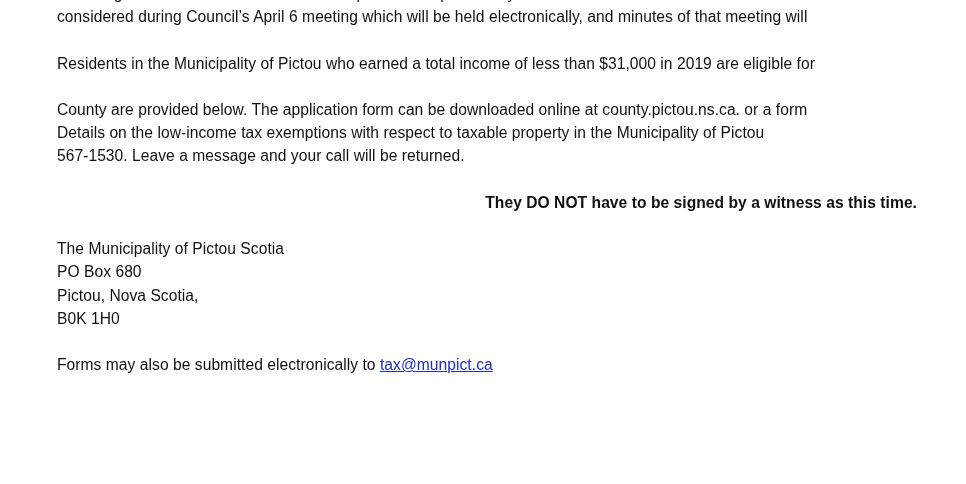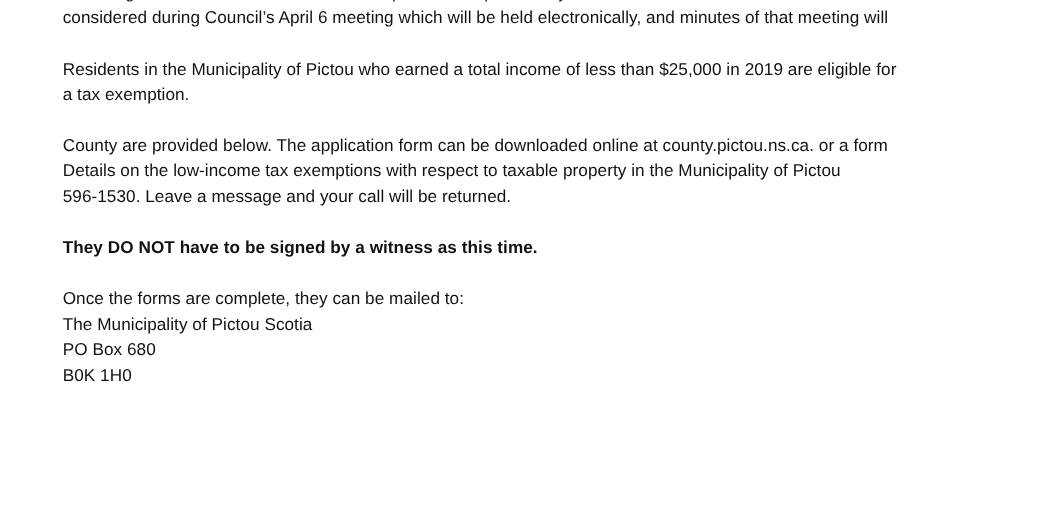--- a/index.html
+++ b/index.html
@@ -26,20 +26,21 @@
     }
     .para {
       margin: 0 0 23.2px 0;
     }
     .line {
       display: block;
       white-space: nowrap;
     }
     .bold {
       font-weight: bold;
+      text-align: right;
     }
     a.email {
       color: #1a0dab;
       color: #1f2fbf;
       text-decoration: underline;
     }
     .cut-line {
       color: #222;
     }
   </style>
@@ -47,33 +48,35 @@
 <body>
 
 <div class="page">
 
   <div class="para">
     <span class="line cut-line">are being considered and a decision on a special exemption this year will be</span>
     <span class="line">considered during Council’s April 6 meeting which will be held electronically, and minutes of that meeting will</span>
   </div>
 
   <div class="para">
-    <span class="line">Residents in the Municipality of Pictou who earned a total income of less than $25,000 in 2019 are eligible for</span>
-    <span class="line">a tax exemption.</span>
+    <span class="line">Residents in the Municipality of Pictou who earned a total income of less than $31,000 in 2019 are eligible for</span>
   </div>
 
   <div class="para">
     <span class="line">County are provided below.  The application form can be downloaded online at  county.pictou.ns.ca. or a form</span>
     <span class="line">Details on the low-income tax exemptions with respect to taxable property in the Municipality of Pictou</span>
-    <span class="line">596-1530.  Leave a message and your call will be returned.</span>
+    <span class="line">567-1530.  Leave a message and your call will be returned.</span>
   </div>
 
   <div class="para bold">They DO NOT have to be signed by a witness as this time.</div>
 
   <div class="para">
-    <span class="line">Once the forms are complete, they can be mailed to:</span>
     <span class="line">The Municipality of Pictou Scotia</span>
     <span class="line">PO Box 680</span>
+    <span class="line">Pictou, Nova Scotia,</span>
     <span class="line">B0K 1H0</span>
   </div>
 
+  <div class="para">
+    <span class="line"><span>Forms may also be submitted electronically to </span><a class="email" href="#">tax@munpict.ca</a></span>
+  </div>
 
 </div>
 
 </body></html>

